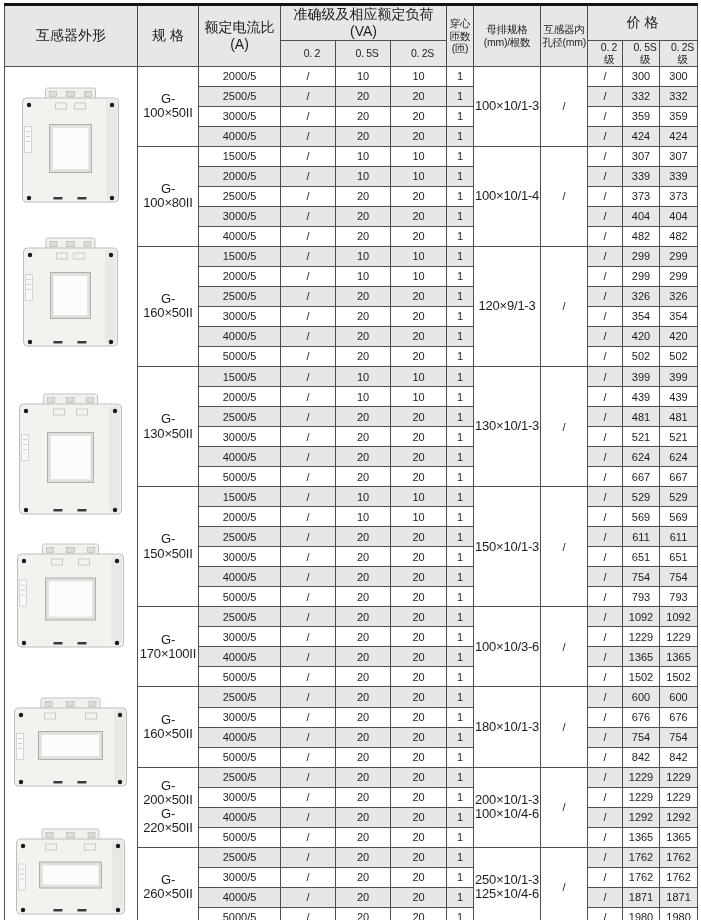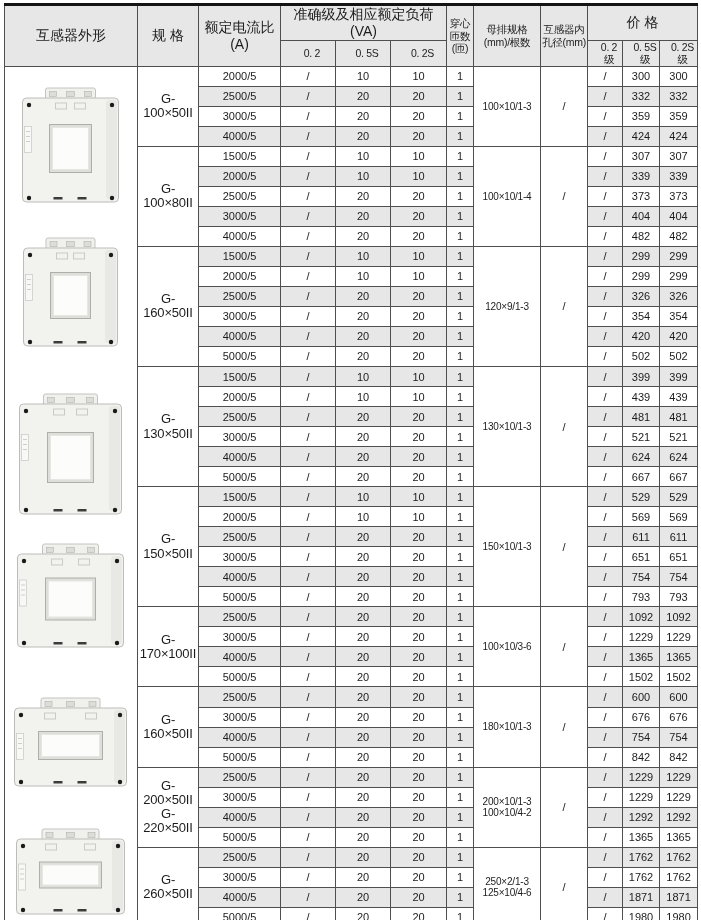--- a/index.html
+++ b/index.html
@@ -18,21 +18,21 @@
     padding:0;font-weight:normal;overflow:hidden;
   }
   th{background:#e7e7e7;font-size:14px;line-height:1.2;}
   th.small{font-size:10.5px;letter-spacing:-0.3px;}
   thead tr.h1 th{height:23px;}
   thead tr.h2 th{height:24px;padding-left:8px;}
   tbody td{font-size:11px;height:19px;line-height:1.1;background:#fff;}
   td.s{background:#e7e7e7;}
   td.outline-cell{background:#fff;position:relative;vertical-align:top;}
   td.spec-cell{font-size:13px;letter-spacing:-0.2px;}
-  td.busbar-cell{font-size:10px;letter-spacing:-0.2px;}
+  td.busbar-cell{font-size:13px;letter-spacing:-0.2px;}
   .line{display:block;}
   .ct-wrap{position:absolute;line-height:0;}
 </style>
 </head>
 <body>
 
 <div class="page">
   <table class="spec">
     <colgroup>
       <col style="width:133px">
@@ -617,21 +617,21 @@
             <span class="line">G-200×50II</span>
             <span class="line">G-220×50II</span>
           </td>
           <td class="s">2500/5</td>
           <td class="s">/</td>
           <td class="s">20</td>
           <td class="s">20</td>
           <td class="s">1</td>
           <td class="busbar-cell" rowspan="4">
             <span class="line">200×10/1-3</span>
-            <span class="line">100×10/4-2</span>
+            <span class="line">100×10/4-6</span>
           </td>
           <td rowspan="4">/</td>
           <td class="s">/</td>
           <td class="s">1229</td>
           <td class="s">1229</td>
         </tr>
         <tr>
           <td>3000/5</td>
           <td>/</td>
           <td>20</td>
@@ -664,21 +664,21 @@
         <tr>
           <td class="spec-cell" rowspan="4">
             <span class="line">G-260×50II</span>
           </td>
           <td class="s">2500/5</td>
           <td class="s">/</td>
           <td class="s">20</td>
           <td class="s">20</td>
           <td class="s">1</td>
           <td class="busbar-cell" rowspan="4">
-            <span class="line">250×2/1-3</span>
+            <span class="line">250×10/1-3</span>
             <span class="line">125×10/4-6</span>
           </td>
           <td rowspan="4">/</td>
           <td class="s">/</td>
           <td class="s">1762</td>
           <td class="s">1762</td>
         </tr>
         <tr>
           <td>3000/5</td>
           <td>/</td>

